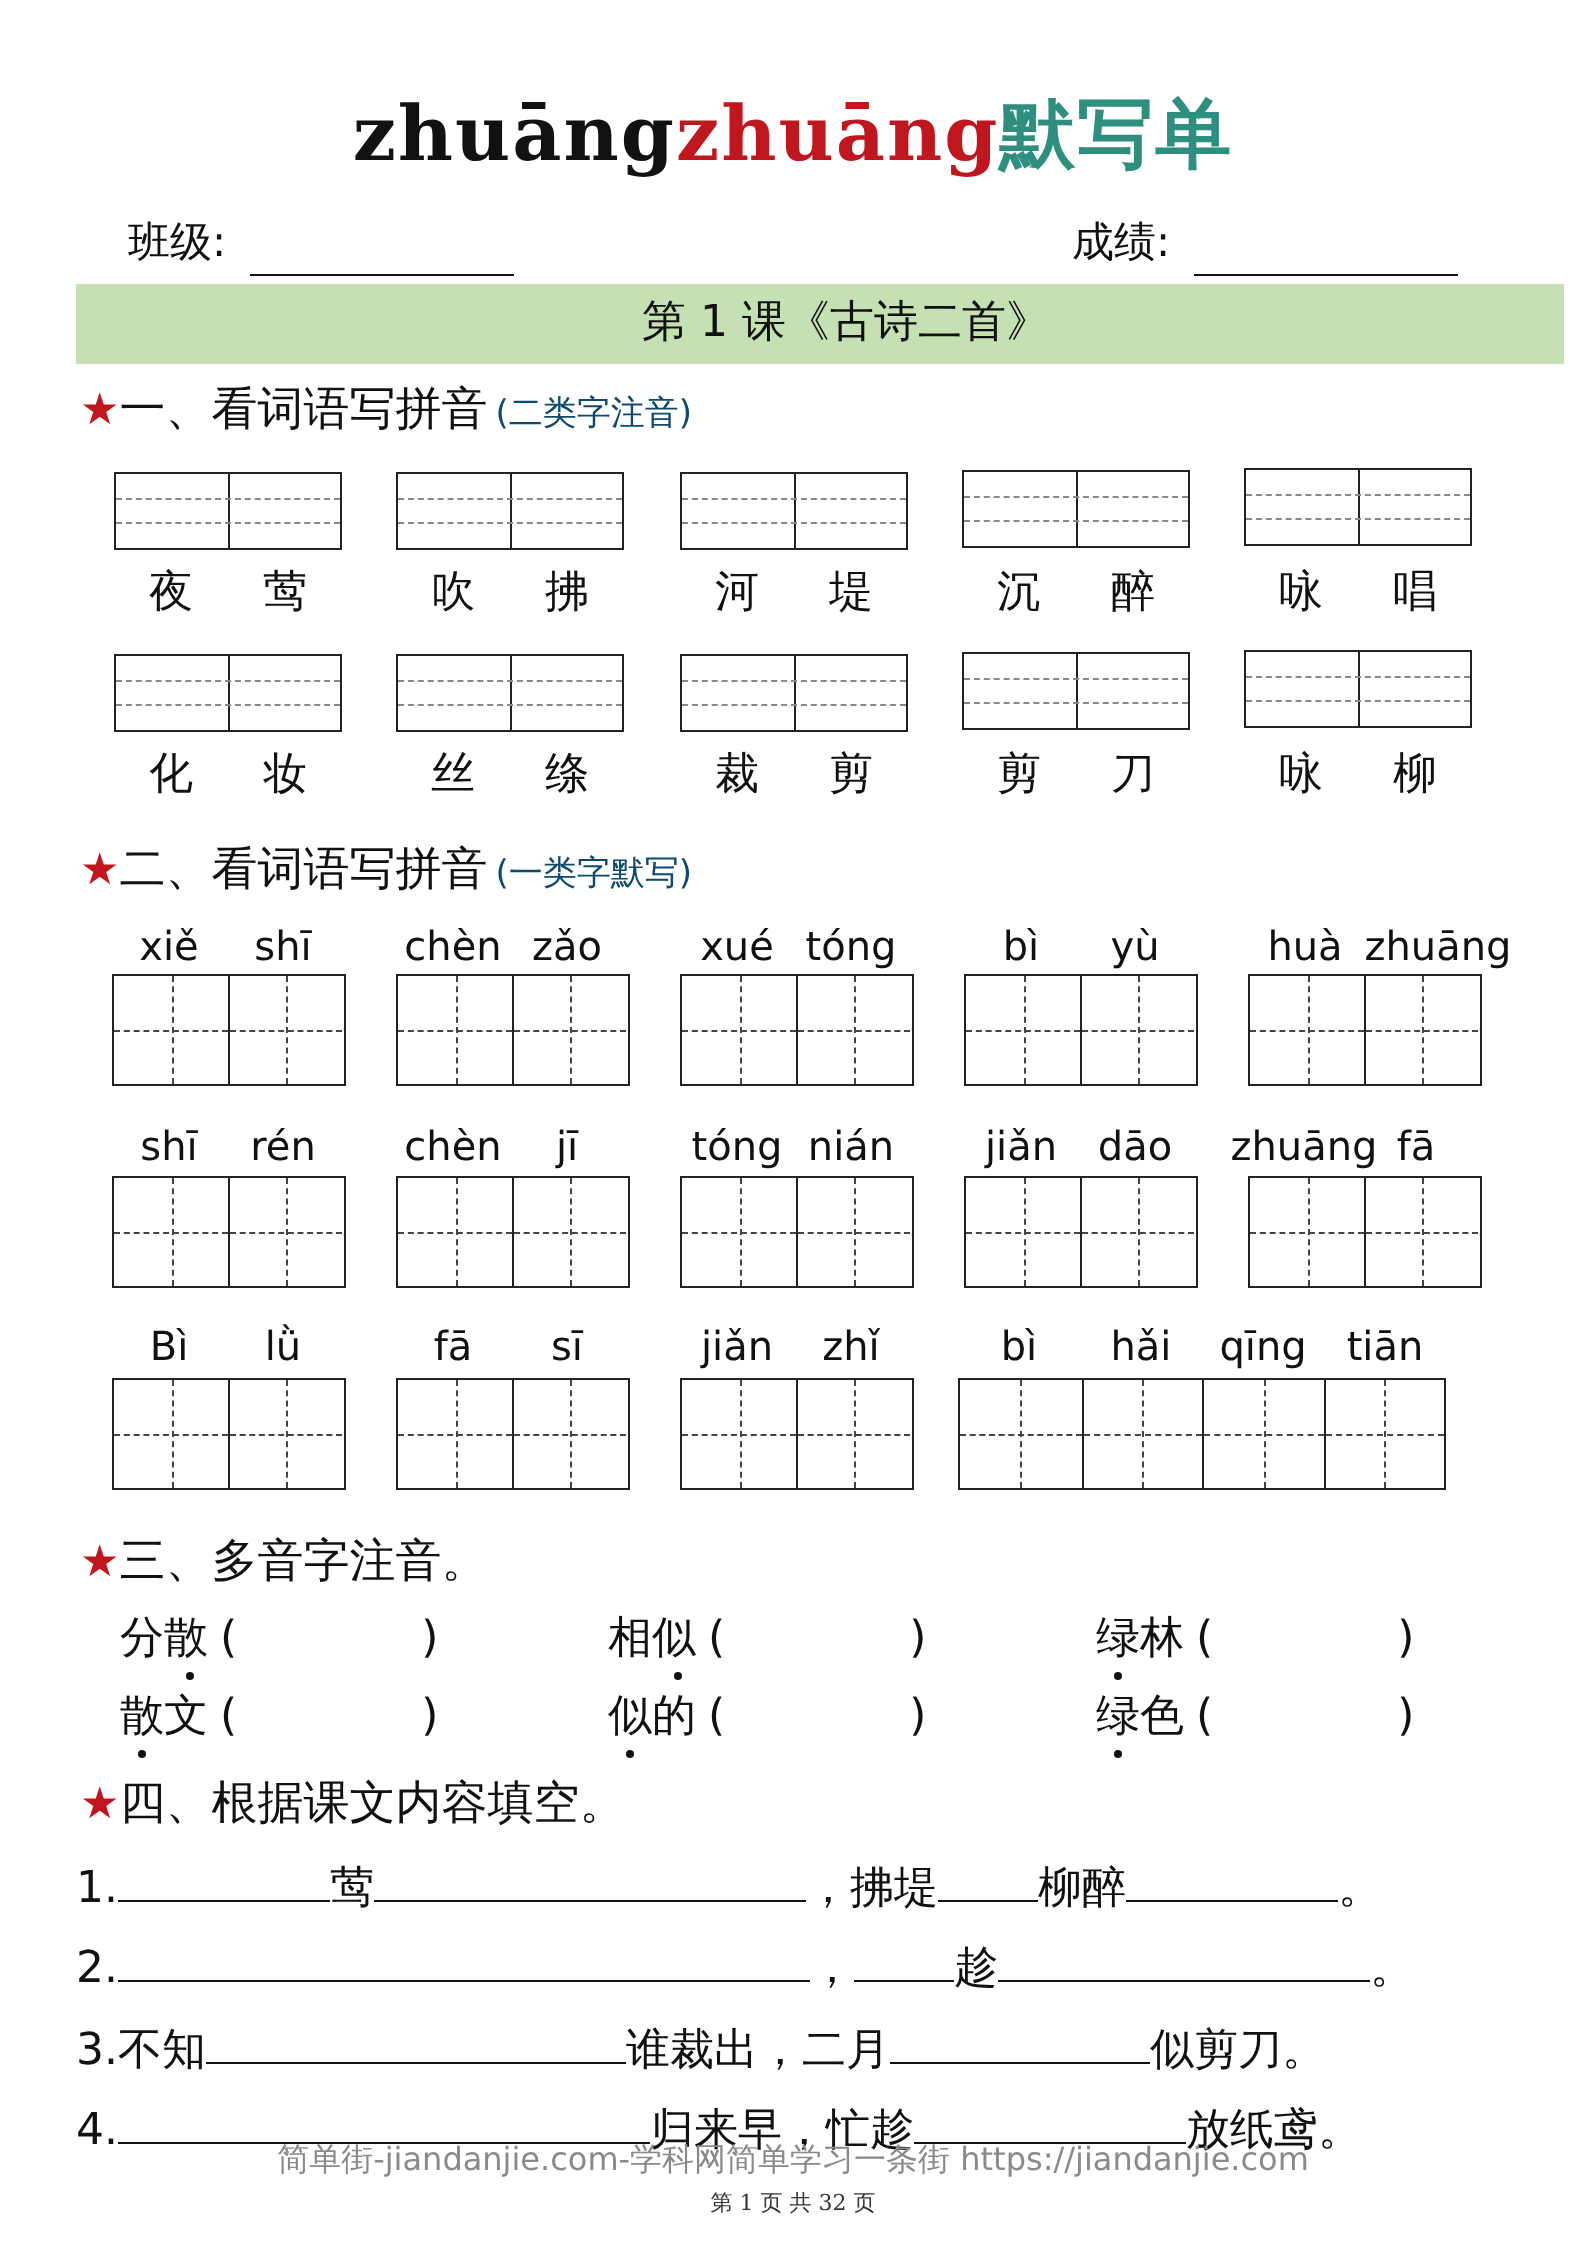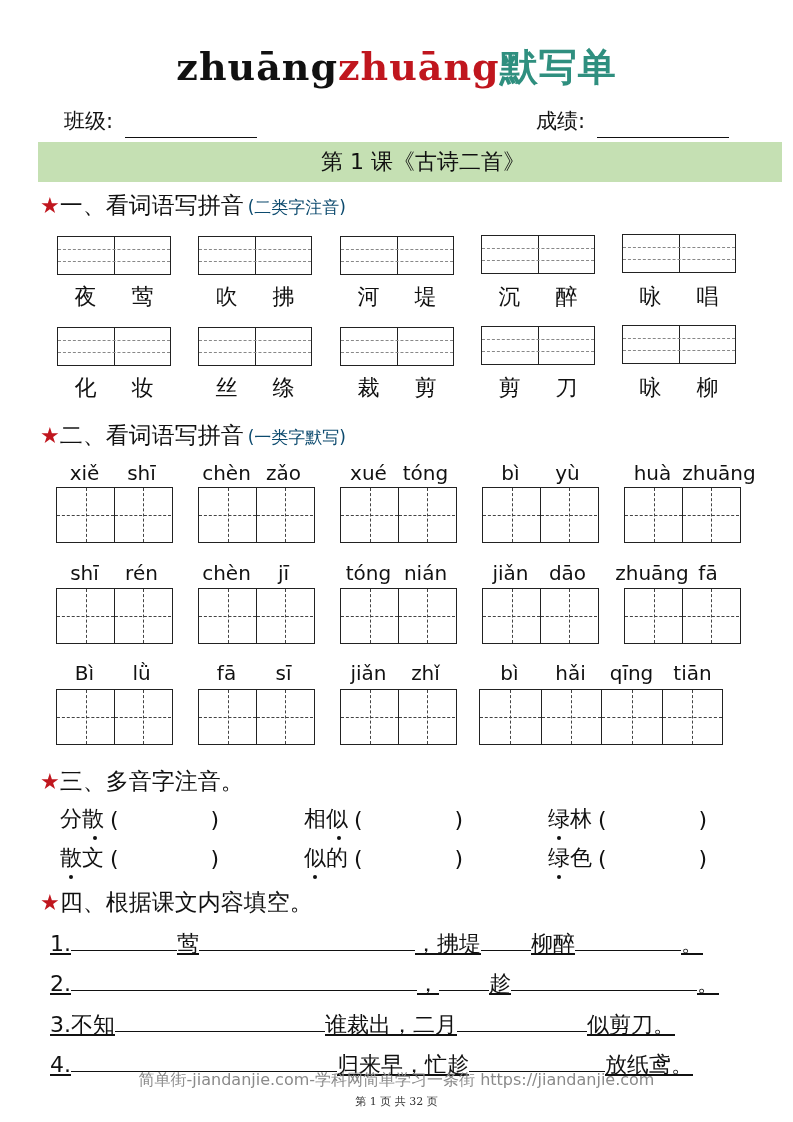--- a/index.html
+++ b/index.html
@@ -38,21 +38,21 @@
   .pinyin { position: absolute; display: flex; font-size: 20px; line-height: 26px; font-family: "DejaVu Sans", sans-serif; }
   .pinyin span { width: 57px; text-align: center; white-space: nowrap; }
 
   .poly-row { position: absolute; left: 60px; width: 700px; height: 34px; font-size: 22px; font-family: "DejaVu Sans", sans-serif; }
   .poly-item { position: absolute; top: 0; display: flex; align-items: center; }
   .poly-item .w { position: relative; }
   .poly-item .w .dot { position: absolute; bottom: -6px; width: 4px; height: 4px; background: #111; border-radius: 50%; }
   .poly-item .paren { display: inline-block; margin-left: 6px; }
   .poly-item .gap { display: inline-block; }
 
-  .fill-row { position: absolute; left: 50px; width: 720px; height: 34px; font-size: 22px; line-height: 34px; font-family: "DejaVu Sans", sans-serif; white-space: nowrap; text-decoration: underline; }
+  .fill-row { position: absolute; left: 38px; width: 720px; height: 34px; font-size: 22px; line-height: 34px; font-family: "DejaVu Sans", sans-serif; white-space: nowrap; }
   .fill-row .blank { display: inline-block; border-bottom: 1.5px solid #111; height: 26px; vertical-align: baseline; }
 
   .watermark { left: 0; width: 793px; top: 1070px; text-align: center; font-size: 16px; color: #8a8a8a; font-family: "DejaVu Sans", sans-serif; }
   .pageno { left: 0; width: 793px; top: 1094px; text-align: center; font-size: 11px; color: #333; font-family: "DejaVu Serif", serif; }
 </style>
 </head>
 <body>
 
 <div class="abs title">
   <span class="t-black">zhuāng</span><span class="t-red">zhuāng</span><span class="t-green">默写单</span>

